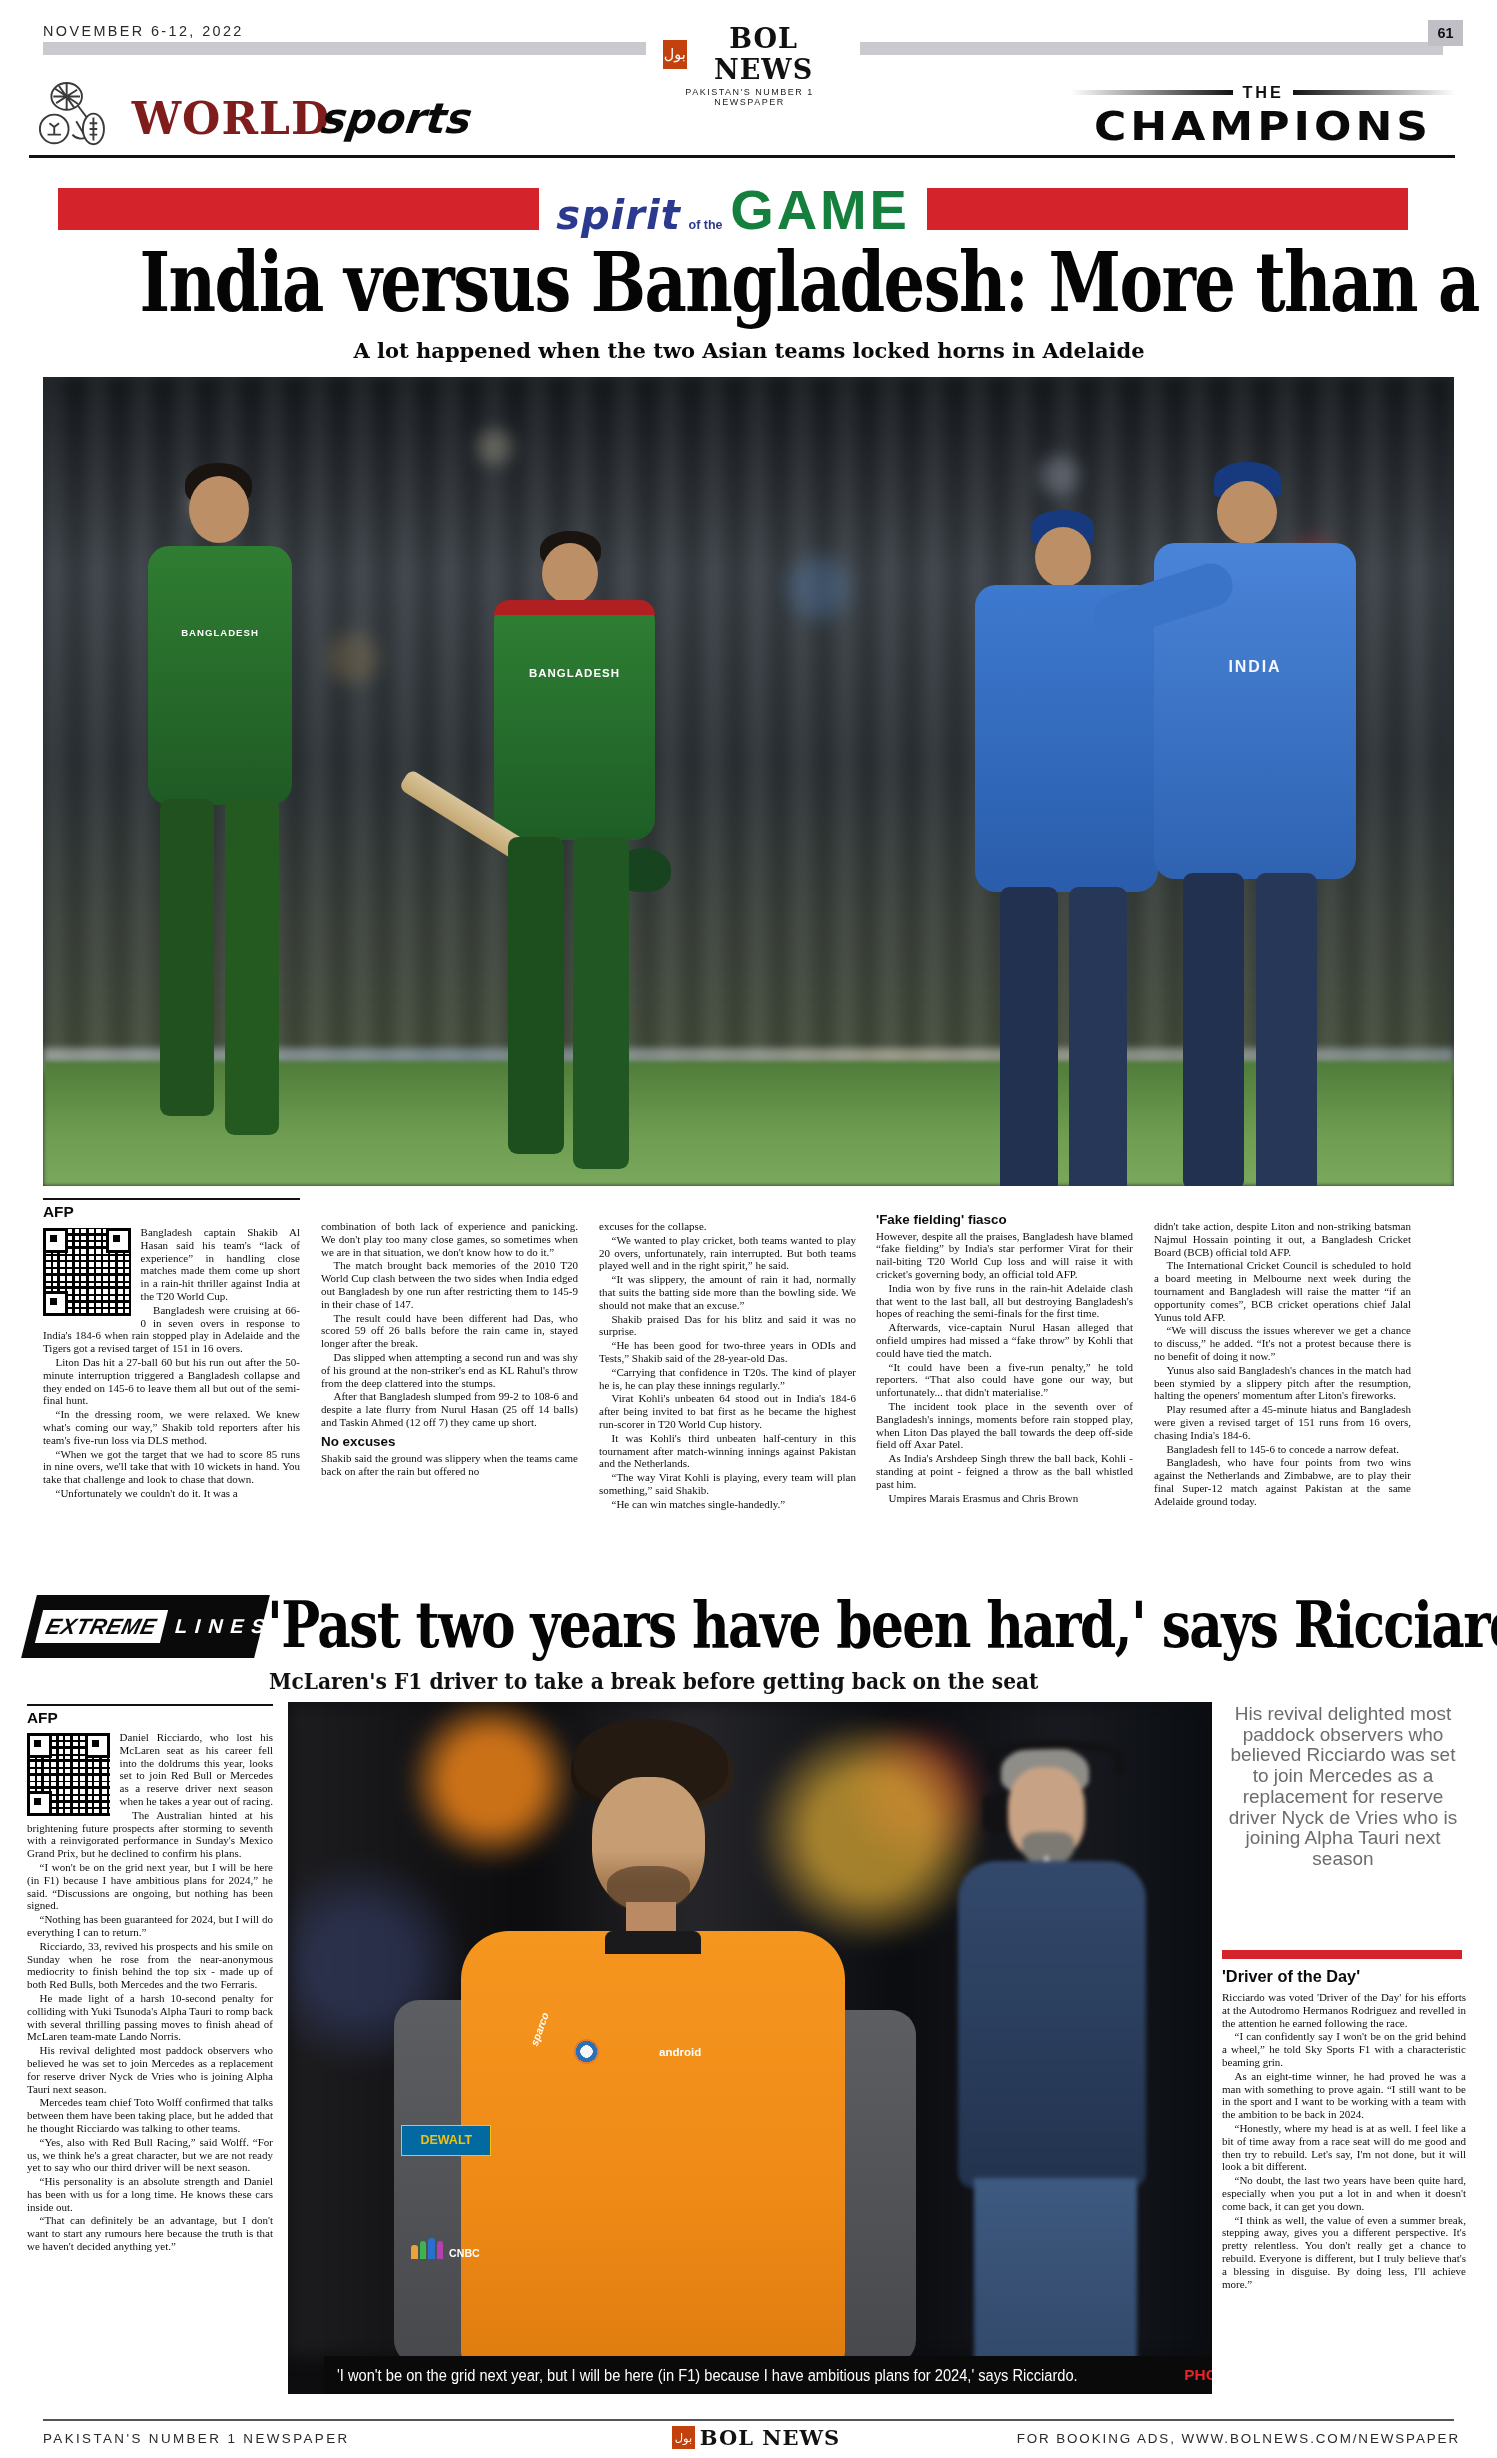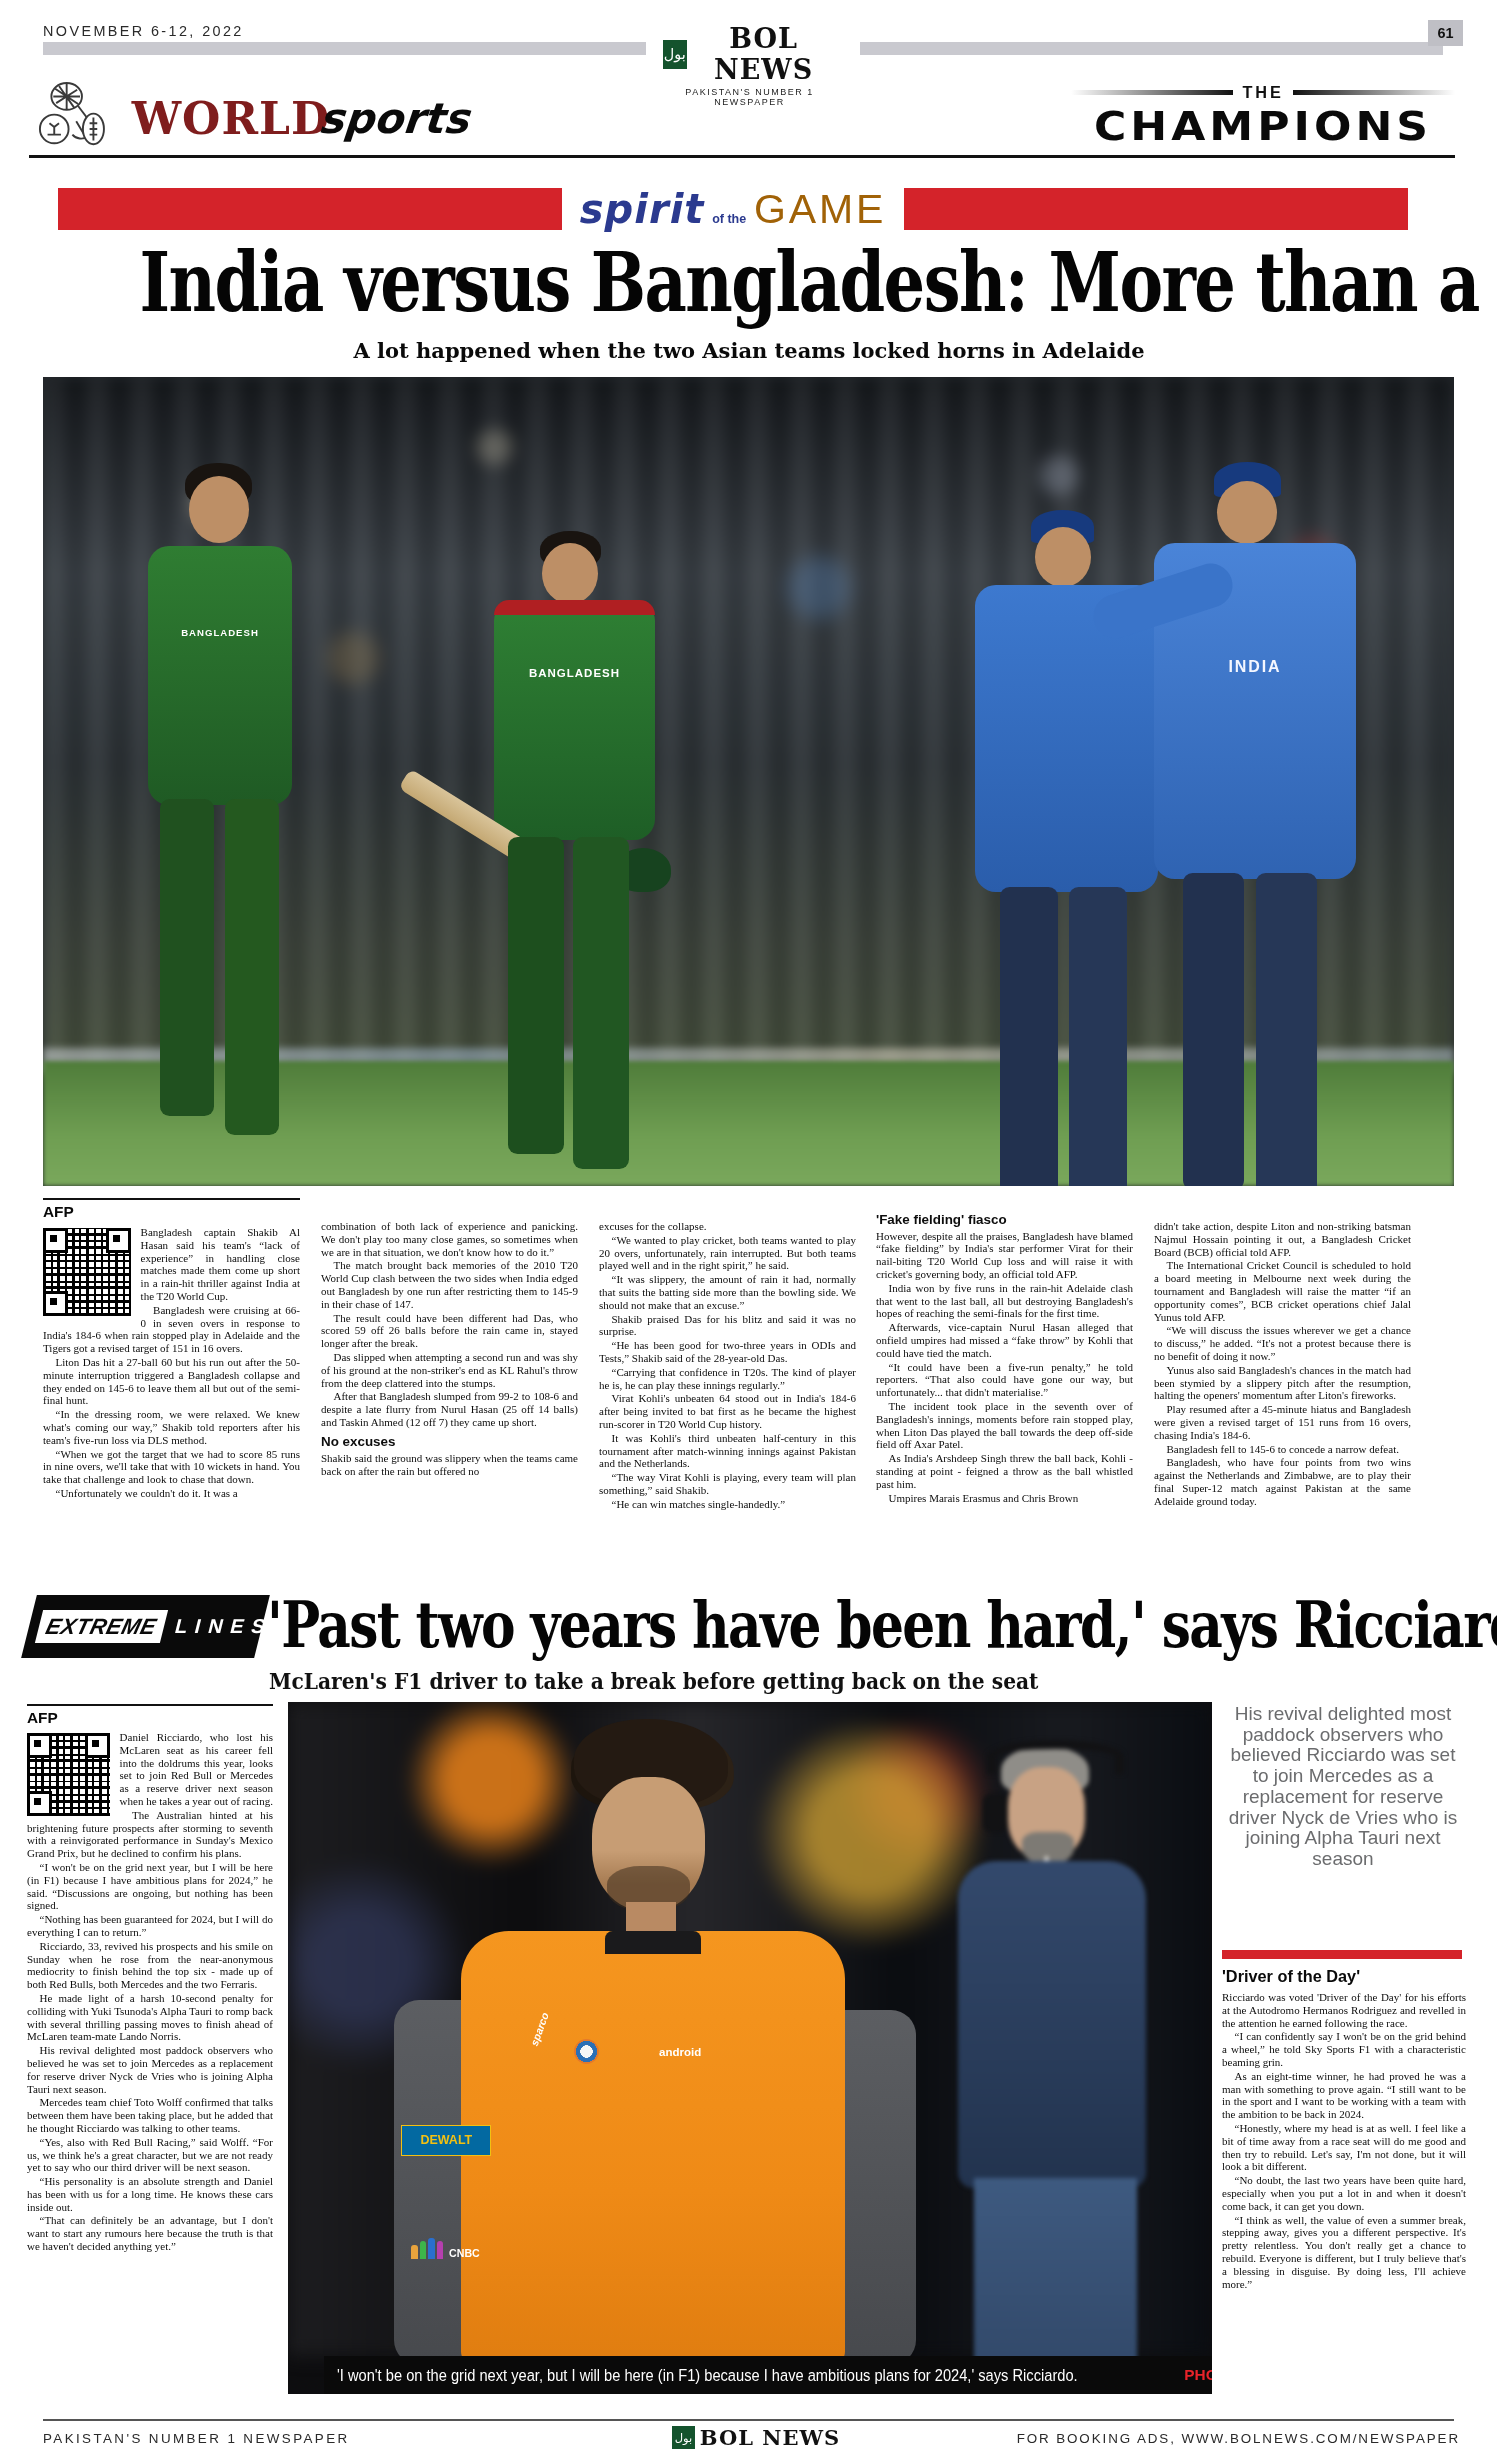--- a/index.html
+++ b/index.html
@@ -8,21 +8,21 @@
   .abs{position:absolute;}
 
   
   .date{left:43px;top:23px;font-family:"Liberation Sans",sans-serif;font-size:14.4px;
         letter-spacing:2.4px;color:#2a2a2a;}
   .grayband{background:#c9c9cf;height:12.5px;top:42px;}
   .pagenum{left:1428px;top:20px;width:35px;height:26px;background:#bfbfc5;
            font-family:"Liberation Sans",sans-serif;font-size:14.4px;font-weight:bold;
            display:flex;align-items:center;justify-content:center;}
   .bol{display:flex;align-items:center;gap:4.8px;}
-  .bol-box{background:#14532d;color:#fff;font-family:"DejaVu Sans",sans-serif;
+  .bol-box{background:#c2410c;color:#fff;font-family:"DejaVu Sans",sans-serif;
            display:flex;align-items:center;justify-content:center;}
   .bol-word{font-family:"DejaVu Serif",serif;font-weight:bold;letter-spacing:1px;}
   .bol-tag{font-family:"Liberation Sans",sans-serif;letter-spacing:1.5px;color:#222;}
 
   
   .worldsports{left:38px;top:79px;display:flex;align-items:center;}
   .ws-word{font-family:"DejaVu Serif",serif;font-weight:bold;font-size:44px;color:#7f1d1d;
            letter-spacing:1px;}
   .ws-sports{font-family:"DejaVu Sans",sans-serif;font-weight:bold;font-style:italic;
              font-size:42px;color:#0a0a0a;margin-left:-7.7px;transform:skewX(-8deg);}
@@ -36,22 +36,22 @@
   .toprule{left:29px;top:155px;width:1426px;height:2.9px;background:#111;}
 
   
   .spirit-row{left:58px;top:188px;width:1350px;height:42px;display:flex;align-items:center;}
   .redbar{background:#d4232a;height:42px;flex:1;}
   .spirit-mid{display:flex;align-items:baseline;padding:0 17.3px;white-space:nowrap;}
   .spirit-word{font-family:"DejaVu Sans",sans-serif;font-weight:bold;font-style:italic;
                font-size:40px;color:#2b3a8f;letter-spacing:1px;}
   .ofthe{font-family:"Liberation Sans",sans-serif;font-weight:bold;font-size:12.5px;
          color:#2b3a8f;margin:0 7.7px;}
-  .game-word{font-family:"Liberation Sans",sans-serif;font-weight:400;font-size:41px;
-             color:#a16207;letter-spacing:2.9px;}
+  .game-word{font-family:"Liberation Sans",sans-serif;font-weight:700;font-size:56px;
+             color:#15803d;letter-spacing:2.9px;}
 
   
   .h1wrap{left:0;top:234px;width:1498px;text-align:center;}
   .h1-main{display:inline-block;font-family:"DejaVu Serif",serif;font-weight:bold;
            font-size:77px;line-height:92px;transform:scale(0.85,1.06);transform-origin:center top;
            letter-spacing:-1.9px;color:#050505;white-space:nowrap;}
   .h1-sub{left:0;top:338px;width:1498px;text-align:center;font-family:"DejaVu Serif",serif;
           font-weight:bold;font-size:21px;color:#0a0a0a;}
 
   

